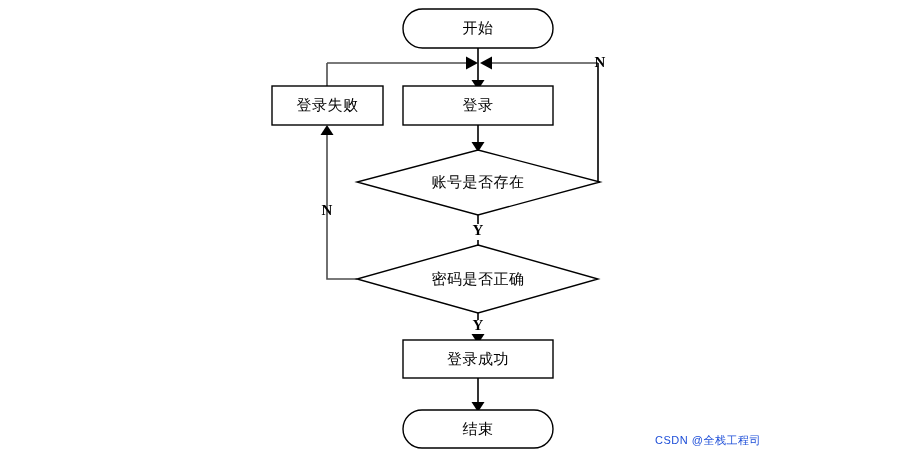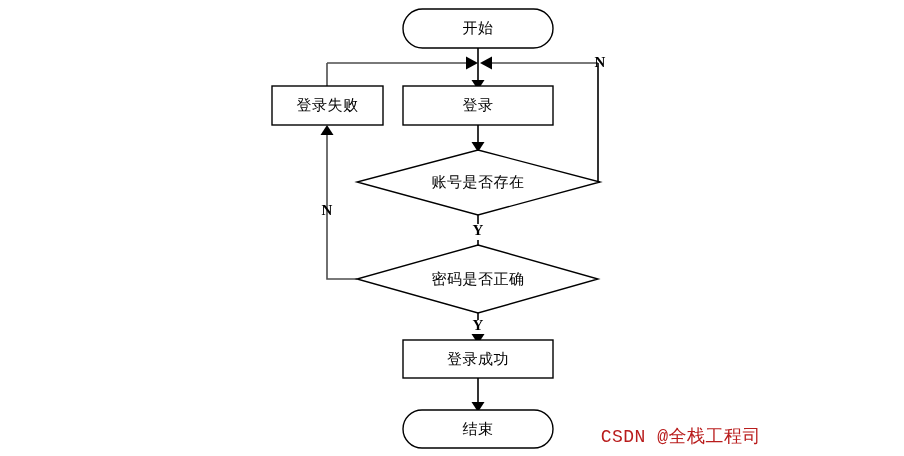--- a/index.html
+++ b/index.html
@@ -57,23 +57,23 @@
     fill: none;
   }
   .arrow-head {
     fill: #000000;
     stroke: none;
   }
   .watermark {
     position: absolute;
     right: 8px;
     bottom: 8px;
-    font-family: Liberation Mono, monospace;
-    font-size: 18px;
-    color: #b91c1c;
+    font-family: Liberation Sans, sans-serif;
+    font-size: 11px;
+    color: #1d4ed8;
     letter-spacing: 0.5px;
     user-select: none;
     white-space: nowrap;
   }
 </style>
 </head>
 <body>
 
 <div id="canvas">
 

